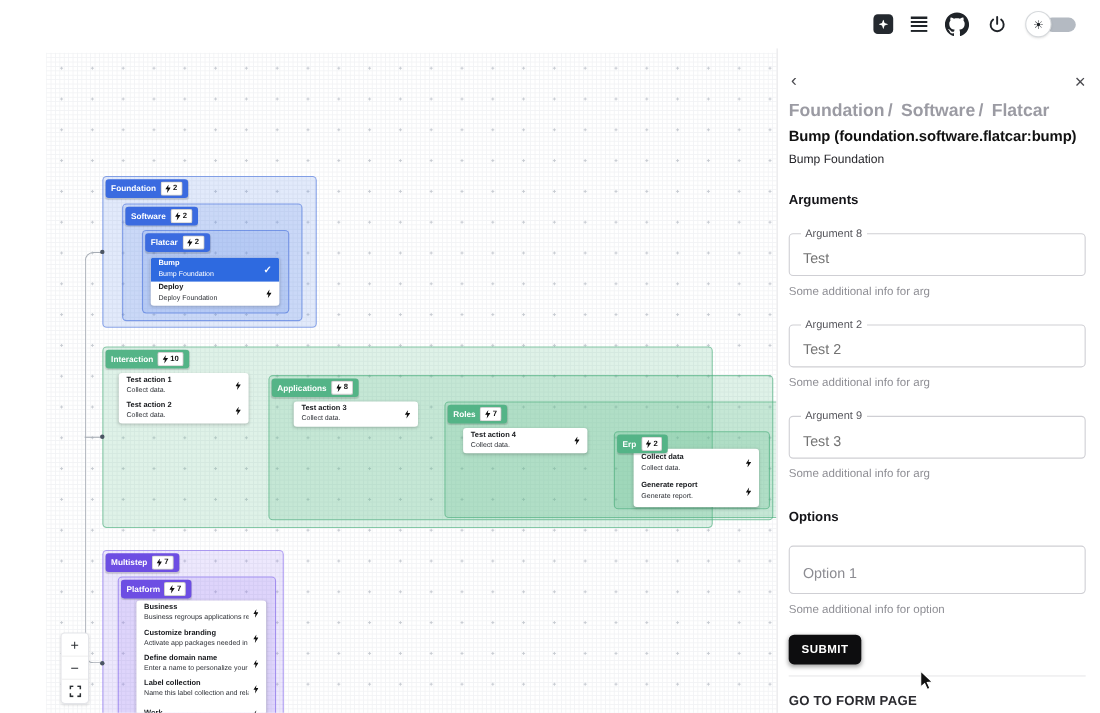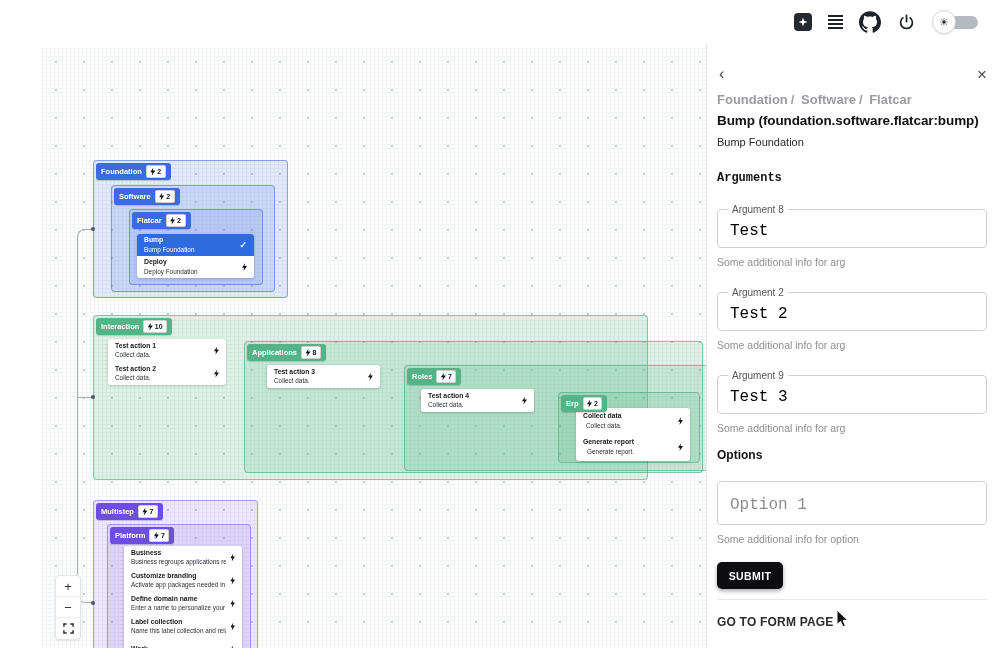--- a/index.html
+++ b/index.html
@@ -50,32 +50,32 @@
   .zoomctl .zbtn { width:100%; height:21px; display:flex; align-items:center; justify-content:center;
     font-size:13px; color:#2b2f33; border-bottom:1px solid #efefef; cursor:pointer; }
   .zoomctl .zbtn:last-child { border-bottom:none; }
 
   
   .panel { position:absolute; right:0; top:44px; width:294px; height:604px; background:#fff;
     border-left:1px solid #e6e6e9; padding:20px 13px 0 10px; overflow:hidden; }
   .phead { display:flex; justify-content:space-between; align-items:center; height:20px; }
   .back { font-size:16px; color:#4a4a4f; line-height:1; cursor:pointer; padding-left:2px; }
   .close { font-size:17px; color:#4a4a4f; line-height:1; cursor:pointer; }
-  .crumbs { margin-top:8px; font-size:13px; color:#9b9ba3; font-weight:bold; }
+  .crumbs { margin-top:8px; font-size:16px; color:#9b9ba3; font-weight:bold; }
   .crumbs span { margin-right:3px; }
   .ptitle { margin-top:6px; font-size:13.5px; font-weight:bold; color:#111; letter-spacing:-0.1px; }
   .psub { margin-top:8px; font-size:11px; color:#26262b; }
-  .phA { margin-top:23px; font-size:12px; font-weight:bold; color:#141418;font-family:Liberation Mono, monospace; }
-  .phO { margin-top:14px; font-size:12px; font-weight:bold; color:#141418; }
+  .phA { margin-top:23px; font-size:12px; font-weight:bold; color:#141418; }
+  .phO { margin-top:26px; font-size:12px; font-weight:bold; color:#141418; }
   fieldset.field { margin-top:19px; border:1px solid #cfcfd4; border-radius:4px; height:44px; padding:0 0 0 12px;
     display:flex; align-items:center; }
   fieldset.field legend { font-size:10px; color:#56565c; padding:0 4px; margin-left:-2px; }
   fieldset.field.nolabel { padding-top:4px; }
-  .field input { border:none; outline:none; background:transparent; width:100%; font-size:16px; color:#000000;
-    font-family:Liberation Mono, monospace; }
+  .field input { border:none; outline:none; background:transparent; width:100%; font-size:13px; color:#737373;
+    font-family:Liberation Sans, sans-serif; }
   .field input::placeholder { color:#8c8c92; }
   .helper { margin-top:8px; font-size:10.5px; color:#8f8f95; }
   .submit { margin-top:17px; width:66px; height:27px; background:#0d0d0f; color:#fff; border:none; border-radius:5px;
     font-size:10.5px; font-weight:bold; letter-spacing:.4px; font-family:"Liberation Sans", sans-serif;
     box-shadow:0 2px 4px rgba(0,0,0,.35); cursor:pointer; }
   .pdivider { margin-top:10px; border:none; border-top:1px solid #e8e8ea; }
   .bottomlink { margin-top:15px; font-size:12px; font-weight:bold; color:#2b2b30; letter-spacing:.2px; }
   .cursor { position:absolute; left:836px; top:610px; z-index:50; }
 </style>
 </head>
@@ -204,21 +204,21 @@
         </div>
         <div class="card" style="left:16px;top:23px;width:113px;height:23px;">
           <div class="crow" style="height:23px;">
             <div>
               <div class="ctitle">Test action 4</div>
               <div class="cdesc">Collect data.</div>
             </div>
             <i class="bolt"></i>
           </div>
         </div>
-        <div class="grp green" style="left:153px;top:26px;width:142px;height:71px;text-align:right;">
+        <div class="grp green" style="left:153px;top:26px;width:142px;height:71px;">
           <div class="gbadge green">
             <span>Erp</span>
             <span class="chip">
                 <i class="bolt"></i>
                 <b>2</b>
               </span>
           </div>
           <div class="card" style="left:17px;top:15px;width:114px;height:53px;">
             <div class="crow" style="height:26px;">
               <div>

